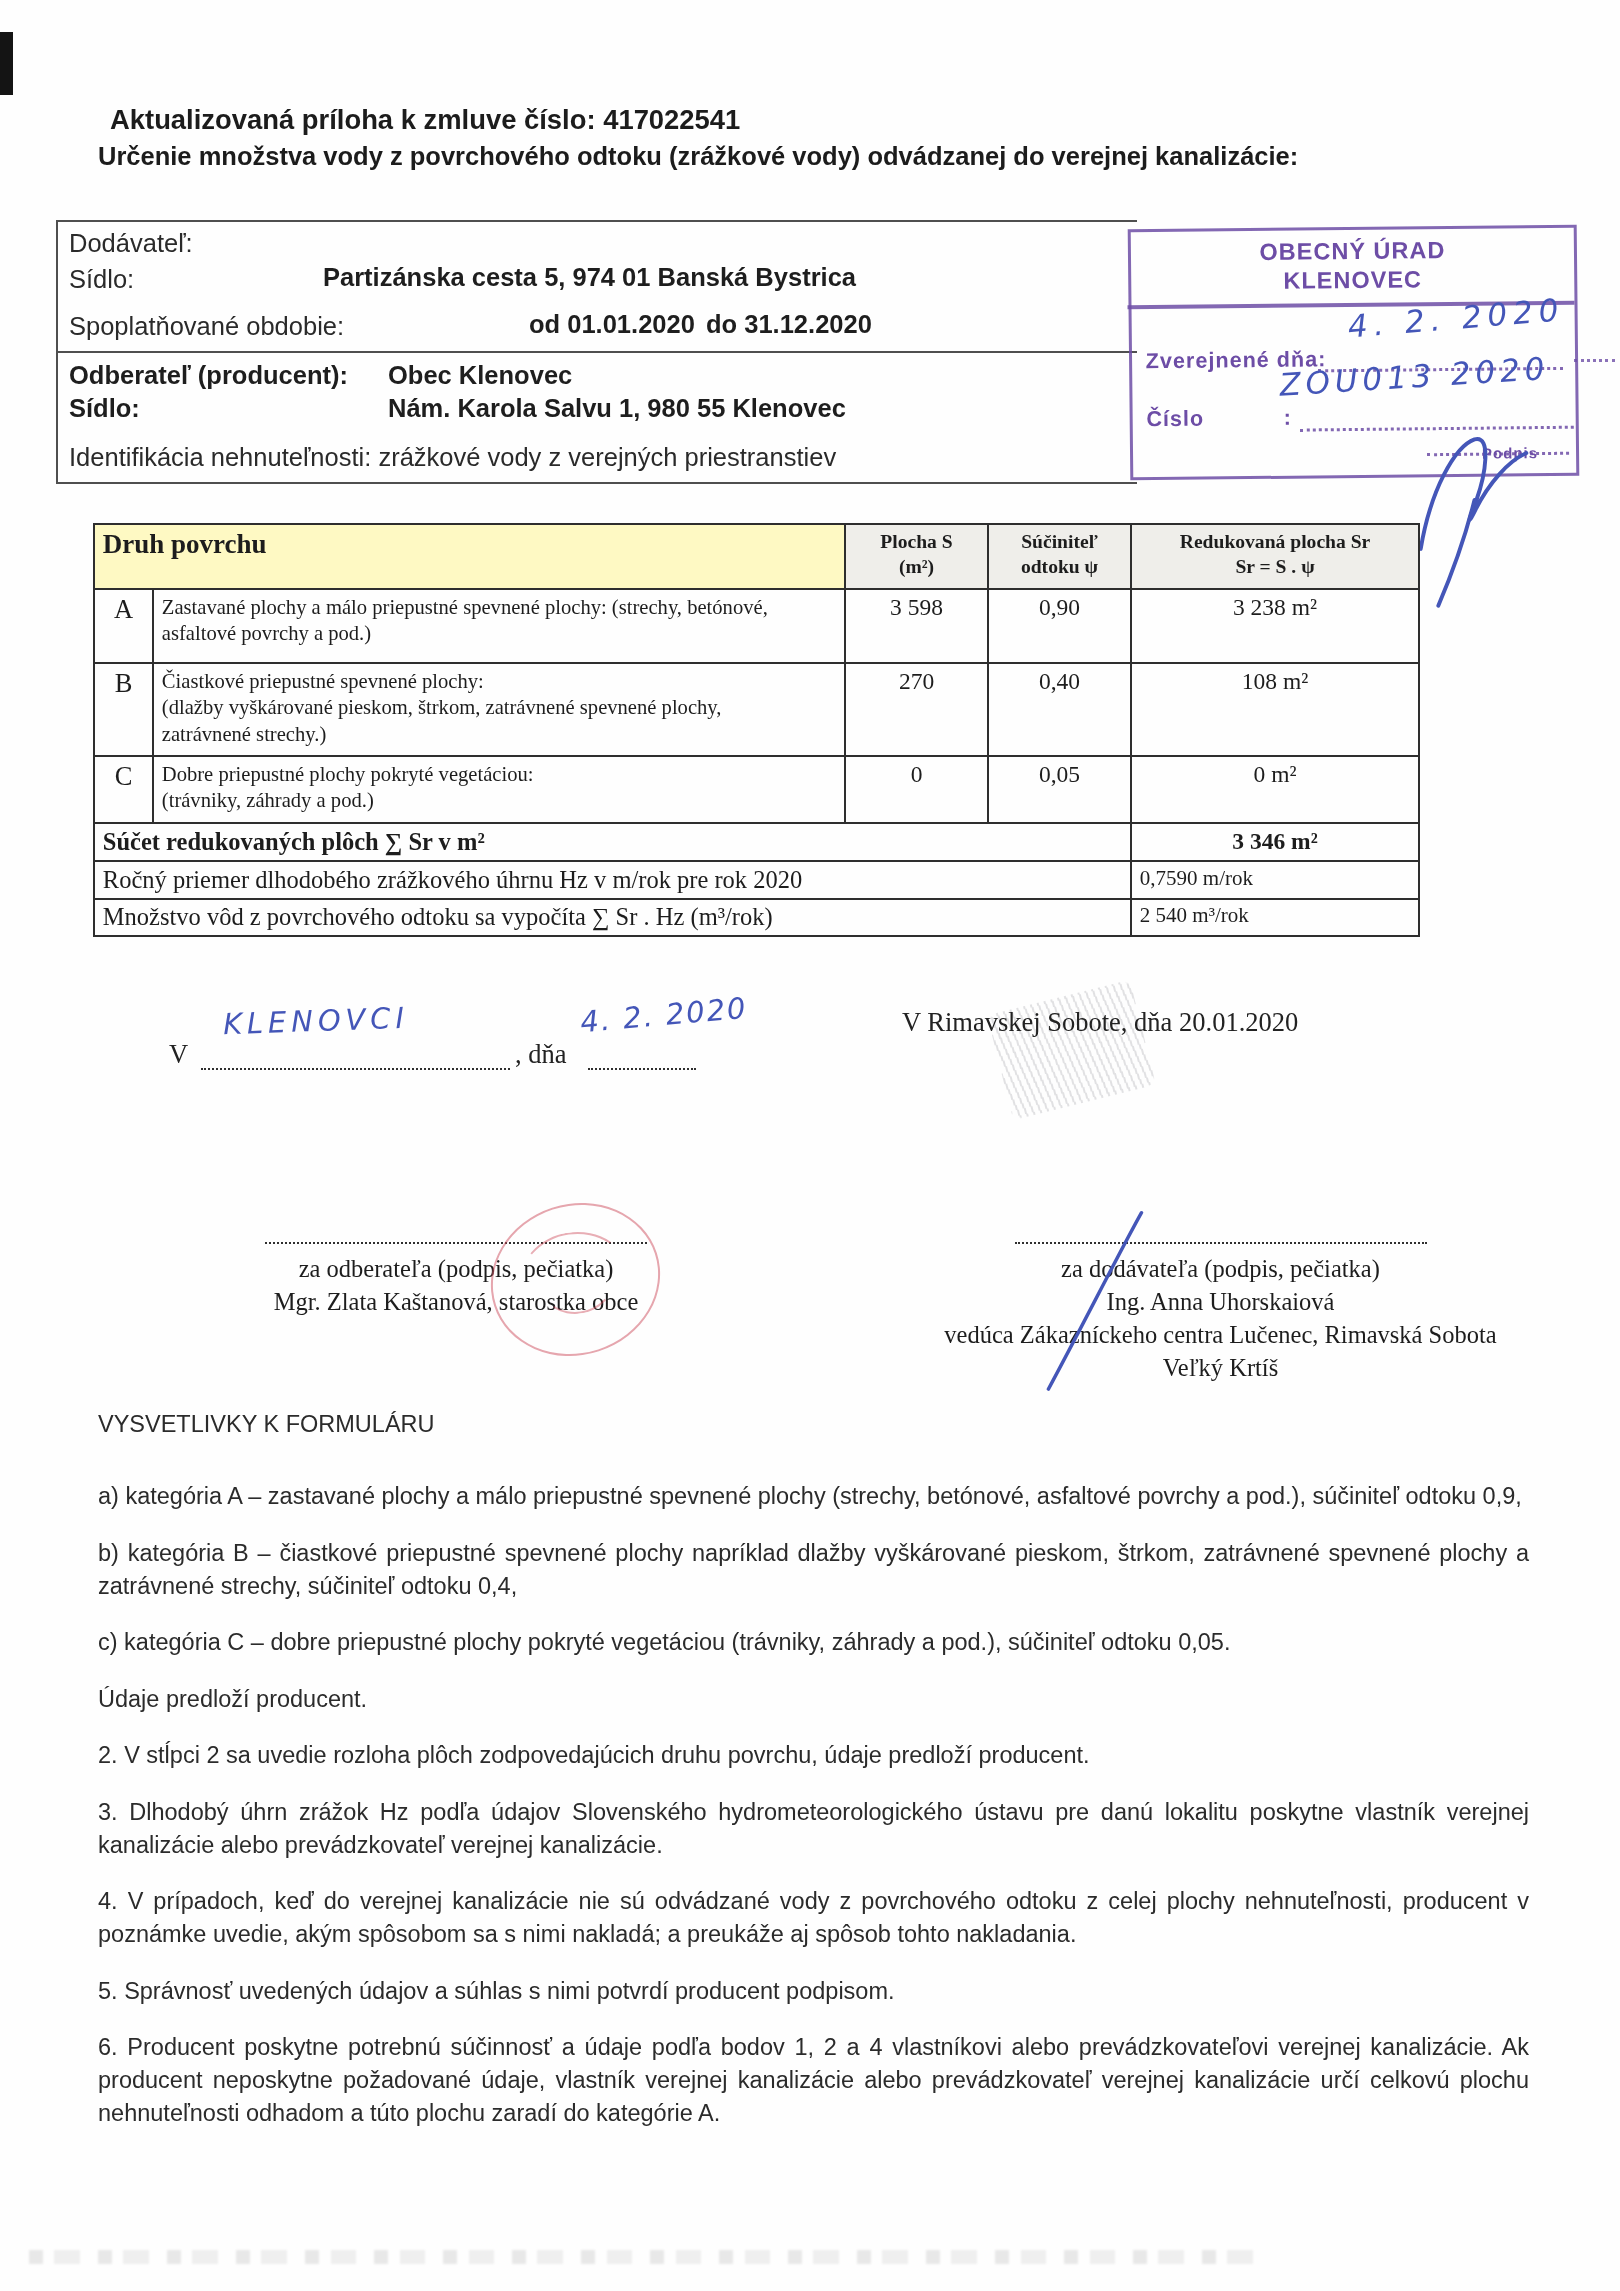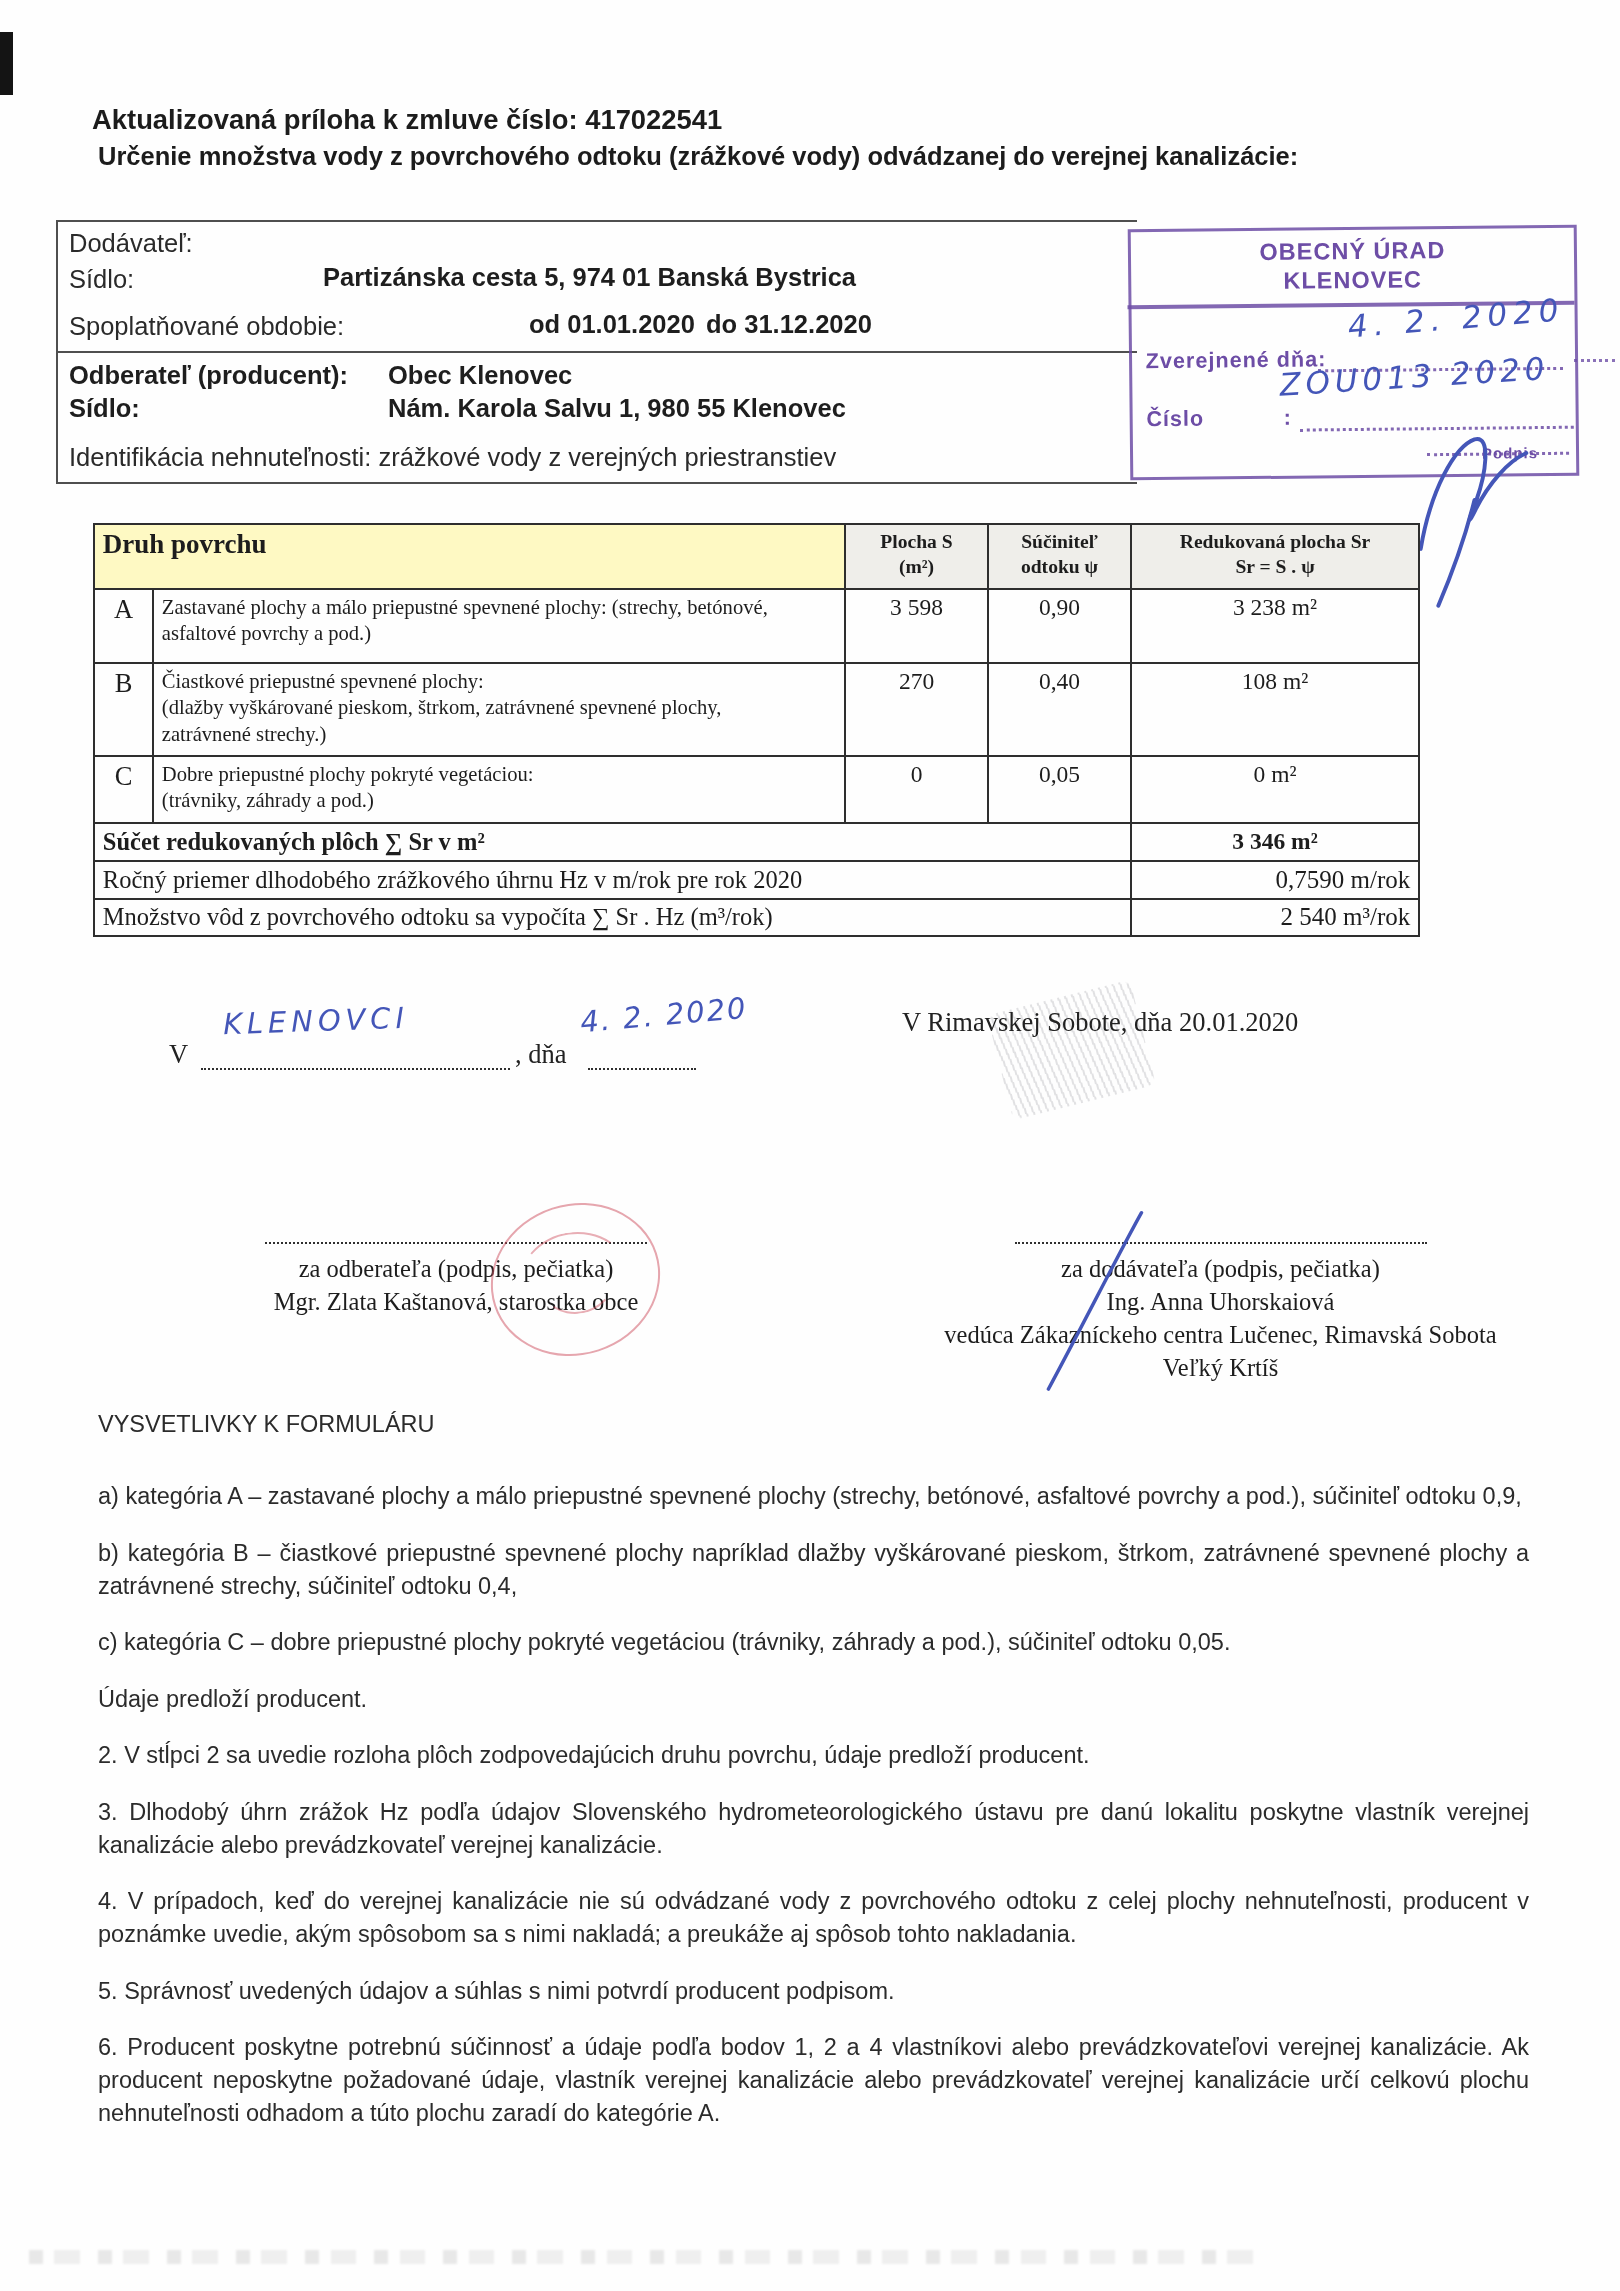--- a/index.html
+++ b/index.html
@@ -18,21 +18,21 @@
   table.main{border-collapse:collapse;table-layout:fixed;font-family:"Liberation Serif",serif;color:#1d1d1d;}
   table.main td,table.main th{border:2px solid #2e2e2e;padding:3.9px 7.8px;vertical-align:top;}
   th.druh{background:#fef9c3;text-align:left;font-size:27px;vertical-align:top;padding-top:7.8px;}
   th.colh{background:#efeeea;font-size:19.6px;line-height:25.5px;text-align:center;font-weight:bold;vertical-align:top;padding-top:5.9px;}
   td.letter{text-align:center;vertical-align:middle;font-size:26.5px;}
   td.desc{font-size:20.6px;line-height:26.5px;padding-top:5.9px;}
   td.val{text-align:center;font-size:23.5px;padding-top:7.8px;}
   td.sumlab{font-size:24.5px;font-weight:bold;}
   td.rowlab{font-size:24.5px;}
   td.sumval{text-align:center;font-size:23.5px;font-weight:bold;}
-  td.rowval{text-align:right;font-size:25px;}
+  td.rowval{text-align:left;font-size:21px;}
   td.noborder-r{border-right:0;}
   td.noborder-l{border-left:0;}
 
   
   .stamp-box{border:3.9px solid rgba(109,77,166,.85);transform:rotate(-0.6deg);}
   .stamp-text{color:#6d4da6;font-weight:bold;letter-spacing:1px;}
   .stamp-dots{border-bottom:3.9px dotted rgba(109,77,166,.85);}
   .hand{font-family:"DejaVu Sans",sans-serif;font-style:italic;color:#4456b8;}
   .dots{border-bottom:2.9px dotted #2f2f2f;}
 
@@ -50,21 +50,21 @@
               opacity:.22;filter:blur(1px);}
 </style>
 </head>
 <body>
 
 <div class="page">
 
   <div class="abs" style="left:0;top:32px;width:12.7px;height:63px;background:#141414;"></div>
   <div class="abs scan-strip" style="left:29px;top:2250px;width:1225px;height:13.7px;"></div>
 
-  <div class="abs sans b" style="left:92px;top:104px;font-size:27.4px;color:#1c1c1c;">Aktualizovaná príloha k zmluve číslo: 417022541</div>
+  <div class="abs sans b" style="left:110px;top:104px;font-size:27.4px;color:#1c1c1c;">Aktualizovaná príloha k zmluve číslo: 417022541</div>
   <div class="abs sans b" style="left:98px;top:142px;font-size:25.5px;color:#1c1c1c;">Určenie množstva vody z povrchového odtoku (zrážkové vody) odvádzanej do verejnej kanalizácie:</div>
 
   <div class="abs line" style="left:56px;top:220px;width:1081px;"></div>
   <div class="abs vline" style="left:56px;top:220px;height:263px;"></div>
   <div class="abs line" style="left:56px;top:351px;width:1081px;"></div>
   <div class="abs line" style="left:56px;top:482px;width:1081px;"></div>
 
   <div class="abs hdr-label" style="left:69px;top:229px;">Dodávateľ:</div>
   <div class="abs hdr-label" style="left:69px;top:265px;">Sídlo:</div>
   <div class="abs hdr-value" style="left:323px;top:263px;">Partizánska cesta 5, 974 01  Banská Bystrica</div>

